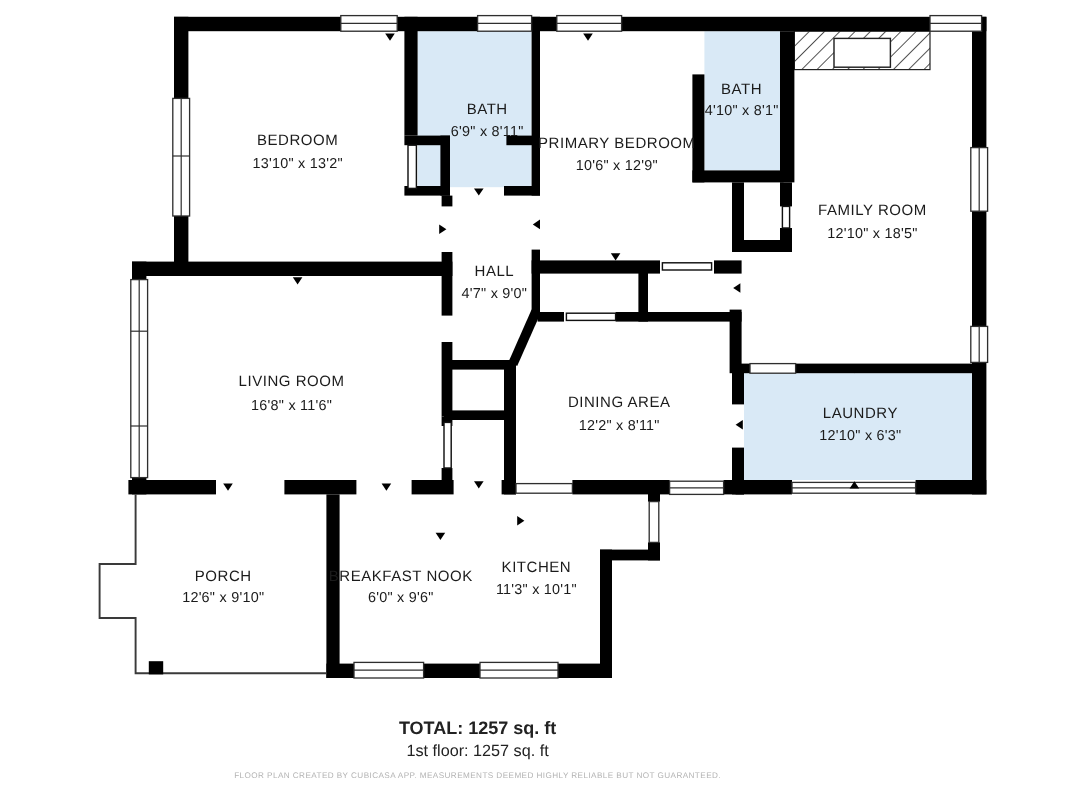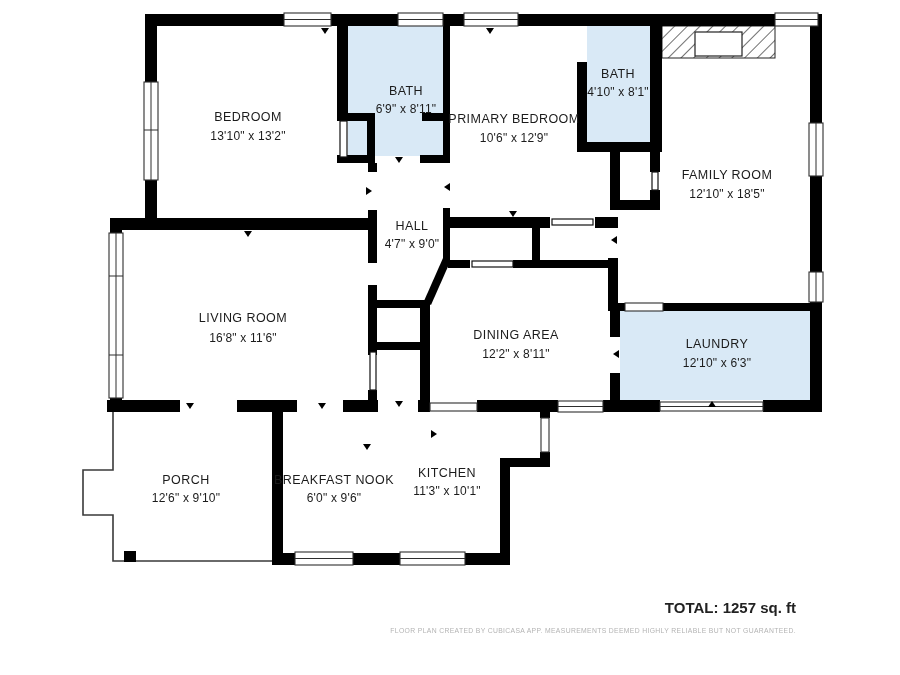--- a/index.html
+++ b/index.html
@@ -1,21 +1,21 @@
 <!DOCTYPE html>
 <html><head>
 <meta charset="utf-8">
 <style>
   html,body{margin:0;padding:0;background:#ffffff;}
   .canvas{position:relative;width:900px;height:675px;background:#ffffff;
           font-family:"Liberation Sans",sans-serif;overflow:hidden;}
   .plan-svg{position:absolute;left:0;top:0;}
   .room-name{font-size:12.5px;letter-spacing:.45px;fill:#1b1b1b;}
   .room-dims{font-size:12px;letter-spacing:.2px;fill:#1b1b1b;}
-  .footer{position:absolute;left:0;top:599px;width:796px;text-align:right;color:#222;}
+  .footer{position:absolute;left:0;top:599px;width:796px;text-align:center;color:#222;}
   .footer .total{font-size:15px;font-weight:bold;line-height:1.25;}
   .footer .floor1{font-size:13.5px;line-height:1.22;}
   .footer .excluded{font-size:13.5px;line-height:1.25;}
   .footer .disclaimer{font-size:6.8px;color:#b3b3b3;letter-spacing:.35px;
                       margin-top:9px;text-transform:uppercase;}
   .wall{fill:#000;}
   .win{fill:#fff;stroke:#2e2e2e;stroke-width:1.1;}
   .winline{stroke:#2e2e2e;stroke-width:1;}
   .leaf{fill:#fff;stroke:#111;stroke-width:1.2;}
   .arrow{fill:#000;}
@@ -248,16 +248,17 @@
       <text class="room-name" x="334" y="484">BREAKFAST NOOK</text>
       <text class="room-dims" x="334" y="502">6'0" x 9'6"</text>
 
       <text class="room-name" x="447" y="477">KITCHEN</text>
       <text class="room-dims" x="447" y="495">11'3" x 10'1"</text>
     </g>
   </svg>
 
   <div class="footer">
     <div class="total">TOTAL: 1257 sq. ft</div>
+    <div class="floor1">1st floor: 1257 sq. ft</div>
     <div class="disclaimer">FLOOR PLAN CREATED BY CUBICASA APP. MEASUREMENTS DEEMED HIGHLY RELIABLE BUT NOT GUARANTEED.</div>
   </div>
 
 </div>
 
 </body></html>

